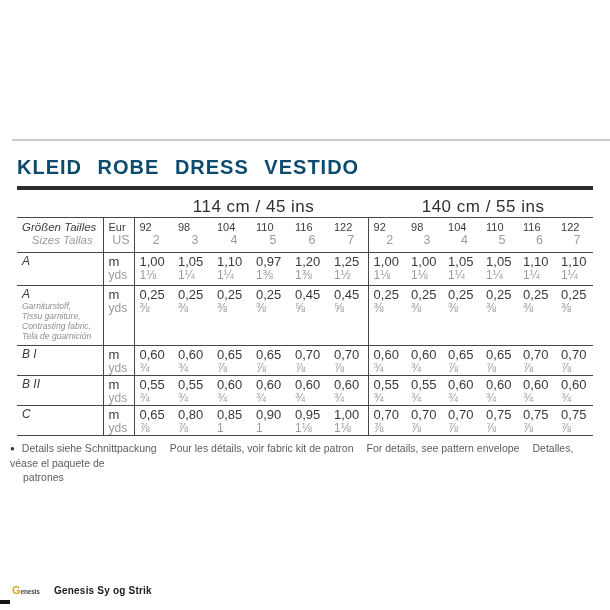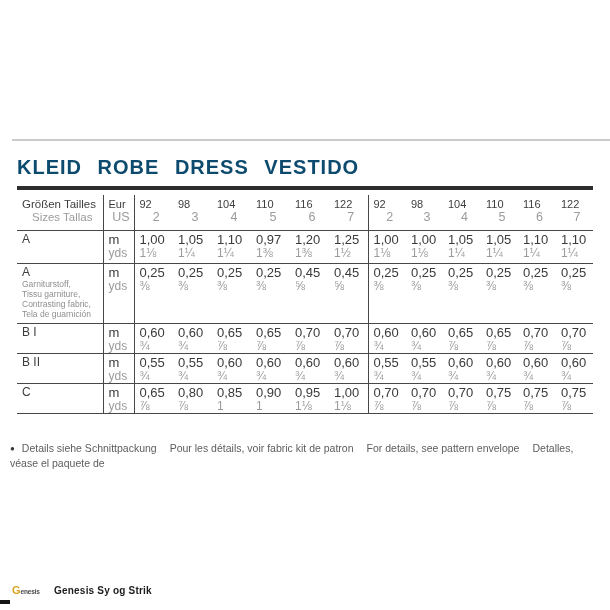--- a/index.html
+++ b/index.html
@@ -14,21 +14,21 @@
   
   .title{left:17px;top:155px;font-size:20px;line-height:24px;color:#0c4a6e;
          letter-spacing:1px;word-spacing:9px;font-weight:700;}
   
   .thick-bar{left:17px;top:186px;width:576px;height:4px;background:#2d2d2d;}
   
   table.yardage{left:17px;top:195px;width:576px;border-collapse:collapse;table-layout:fixed;position:absolute;}
   table.yardage td{vertical-align:top;padding:2px 0 0 5px;overflow:hidden;}
   td.sp,td.gh{border-bottom:1px solid #474747;}
   td.gh{text-align:center;font-size:17px;color:#303030;letter-spacing:.5px;padding:0;line-height:20px;}
-  td.lbl{padding-left:3px;border-right:1px solid #474747;border-bottom:1px solid #474747;}
+  td.lbl{padding-left:3px;border-right:1px solid #474747;border-bottom:1px solid #474747;font-style:italic;}
   td.unit{padding-left:6px;border-right:1px solid #474747;border-bottom:1px solid #474747;}
   td.val{border-bottom:1px solid #474747;}
   td.cR{border-right:1px solid #474747;}
   tr.r-gh{height:21px;} tr.r-sz{height:35px;} tr.dr0{height:33px;} tr.dr1{height:60px;}
   tr.dr2{height:28px;} tr.dr3{height:30px;} tr.dr4{height:29px;}
   .l1{font-size:11px;color:#3d3d3d;line-height:14px;}
   .l2{font-size:12.5px;color:#9b9b9b;line-height:13px;text-align:center;}
   .lbl .l1,.lbl .l2{font-size:11.5px;}
   .mv{font-size:13px;color:#3a3a3a;line-height:14px;}
   .yv{font-size:12px;color:#9b9b9b;line-height:13px;}
@@ -66,20 +66,26 @@
       <col style="width:39px">
       <col style="width:39px">
     <col style="width:38px">
       <col style="width:37px">
       <col style="width:38px">
     <col style="width:37px">
       <col style="width:38px">
       <col style="width:37px">
   </colgroup>
   <tbody>
+      <tr class="r-gh">
+        <td class="sp"></td>
+        <td class="sp"></td>
+        <td class="gh" colspan="6">114 cm / 45 ins</td>
+        <td class="gh" colspan="6">140 cm / 55 ins</td>
+      </tr>
       <tr class="r-sz">
         <td class="lbl">
           <div class="l1">Größen Tailles</div>
           <div class="l2">Sizes Tallas</div>
         </td>
         <td class="unit">
           <div class="l1">Eur</div>
           <div class="l2">US</div>
         </td>
         <td class="val">
@@ -418,20 +424,21 @@
         <td class="val">
           <div class="mv">0,75</div>
           <div class="yv">⅞</div>
         </td>
       </tr>
     </tbody>
 </table>
 
 <div class="abs footnote">
   <span class="fn-bullet">●</span><span class="fn-part">Details siehe Schnittpackung</span><span class="fn-part">Pour les détails, voir fabric kit de patron</span><span class="fn-part">For details, see pattern envelope</span><span class="fn-part">Detalles, véase el paquete de</span>
+  <div class="fn-wrap">patrones</div>
 </div>
 
 <div class="abs brandline">
   <span><span class="mini-g">G</span><span class="mini-rest">enesis</span></span>
   <span class="brand">Genesis Sy og Strik</span>
 </div>
 
 <div class="abs corner-mark"></div>
 
 </body></html>

